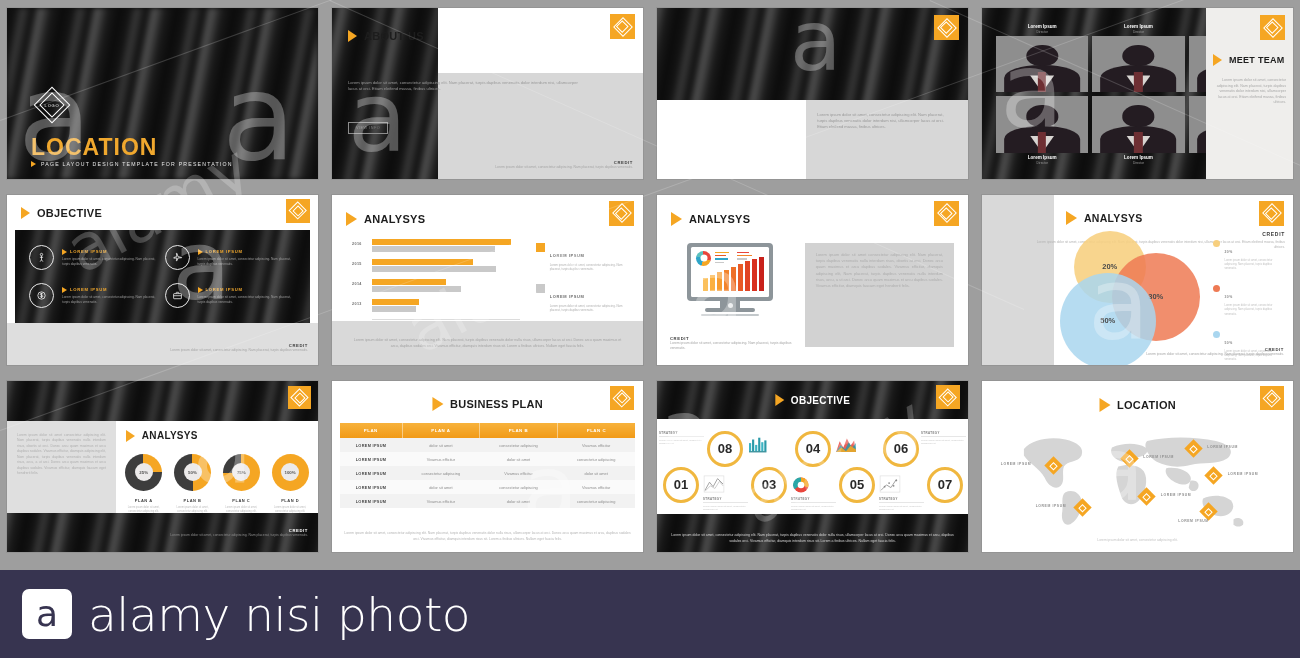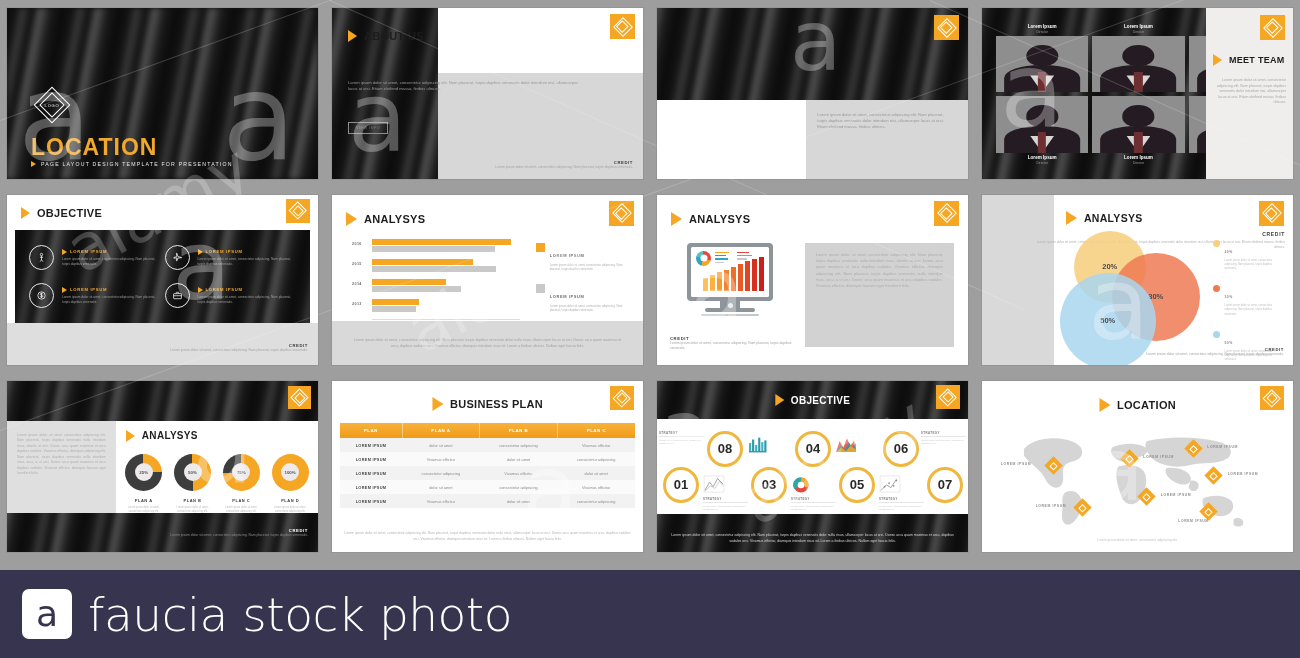--- a/index.html
+++ b/index.html
@@ -999,15 +999,15 @@
   <div class="wtxt" style="left:735px;top:424px">alamy</div>
   <div class="wline" style="left:0;top:120px;width:1460px;transform:rotate(-20deg)"></div>
   <div class="wline" style="left:0;top:430px;width:1460px;transform:rotate(-20deg)"></div>
   <div class="wline" style="left:330px;top:0;width:760px;transform:rotate(24deg)"></div>
   <div class="wline" style="left:930px;top:0;width:760px;transform:rotate(24deg)"></div>
 </div>
 
 <div class="footer">
   <div class="brand">
     <div class="alogo">a</div>
-    <div class="btext">faucia stock photo</div>
+    <div class="btext">alamy nisi photo</div>
   </div>
 </div>
 
 </body></html>

